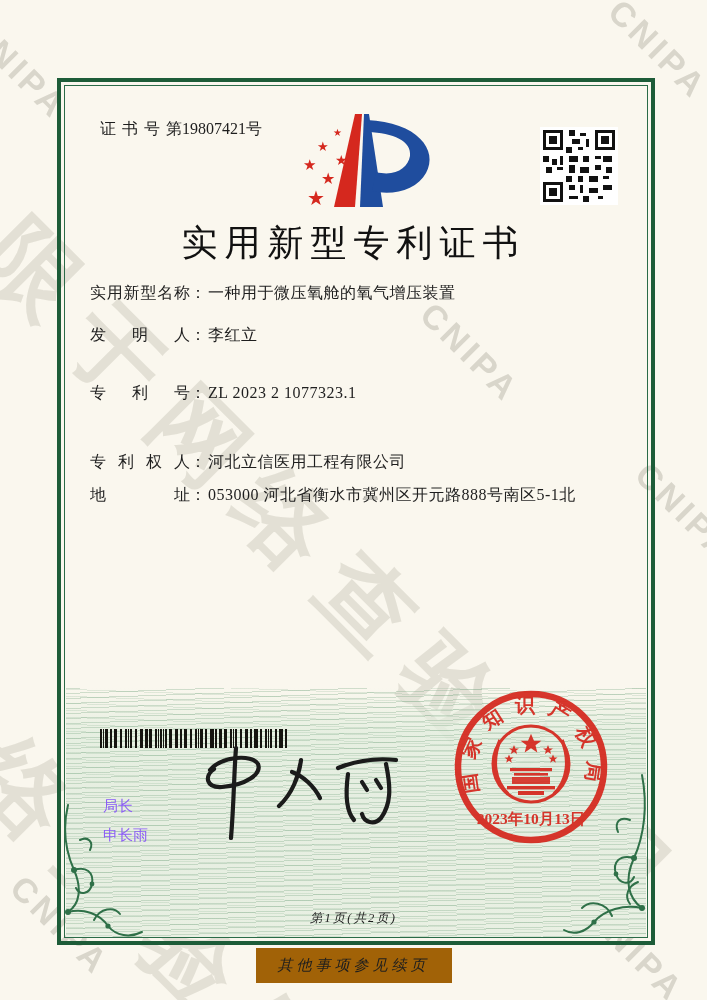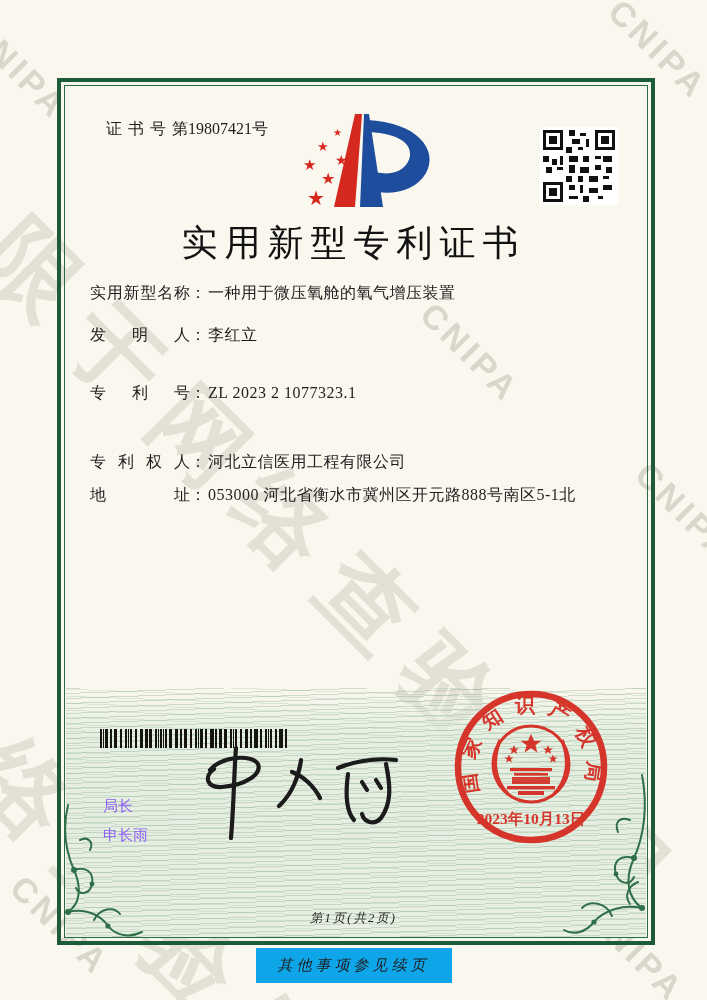--- a/index.html
+++ b/index.html
@@ -21,21 +21,21 @@
   .band{position:absolute;left:66px;top:688px;width:580px;height:249px;z-index:1;
     background:
       repeating-linear-gradient(178deg, rgba(110,160,122,.30) 0 1px, rgba(0,0,0,0) 1px 5px),
       repeating-linear-gradient(182deg, rgba(110,160,122,.18) 0 1px, rgba(0,0,0,0) 1px 7px),
       linear-gradient(180deg, rgba(227,238,223,0) 0%, rgba(227,238,223,.85) 18%, #e6eee1 55%, #e9f0e3 100%);}
 
   .ornament{position:absolute;z-index:2;}
 
   
   .cert-no{position:absolute;left:100px;top:119px;z-index:2;font-size:16px;}
-  .cert-no .lbl{letter-spacing:6px;margin-left:6px;}
+  .cert-no .lbl{letter-spacing:6px;}
   .logo{position:absolute;left:283px;top:110px;z-index:2;}
   .qr{position:absolute;left:540px;top:127px;width:72px;height:72px;z-index:2;background:#fff;padding:3px;}
 
   .title{position:absolute;left:0;top:219px;width:100%;text-align:center;z-index:2;
          font-size:36px;font-weight:400;letter-spacing:7px;color:#111;}
 
   
   .row{position:absolute;left:90px;z-index:2;font-size:16px;white-space:nowrap;}
   .flabel{display:inline-block;width:100px;text-align:justify;text-align-last:justify;vertical-align:bottom;}
   .colon{display:inline-block;margin-right:2px;}
@@ -52,21 +52,21 @@
     background:
       repeating-linear-gradient(90deg,#15140f 0 2px,rgba(0,0,0,0) 2px 5px),
       repeating-linear-gradient(90deg,#15140f 0 1px,rgba(0,0,0,0) 1px 7px),
       repeating-linear-gradient(90deg,rgba(0,0,0,0) 0 3px,#15140f 3px 4px,rgba(0,0,0,0) 4px 11px);}
   .signer{position:absolute;left:103px;top:791px;z-index:2;font-family:"Liberation Sans","DejaVu Sans",sans-serif;
           font-size:15px;line-height:29px;color:#8b5cf6;}
   .signature{position:absolute;left:188px;top:738px;z-index:3;}
   .seal{position:absolute;left:452px;top:688px;z-index:3;}
 
   .page-info{position:absolute;left:0;top:910px;width:100%;text-align:center;z-index:2;font-size:12.5px;letter-spacing:2px;font-style:italic;}
-  .cont-note{position:absolute;left:50%;transform:translateX(-50%);top:948px;z-index:2;background:#0ea5e9;
+  .cont-note{position:absolute;left:50%;transform:translateX(-50%);top:948px;z-index:2;background:#a16207;
              padding:8px 22px;font-size:15px;letter-spacing:4px;font-style:italic;}
 
   .seal text{font-family:"Liberation Serif","DejaVu Serif",serif;}
 </style>
 </head>
 <body>
 
 <div class="page">
 
   <div class="wm-layer">

